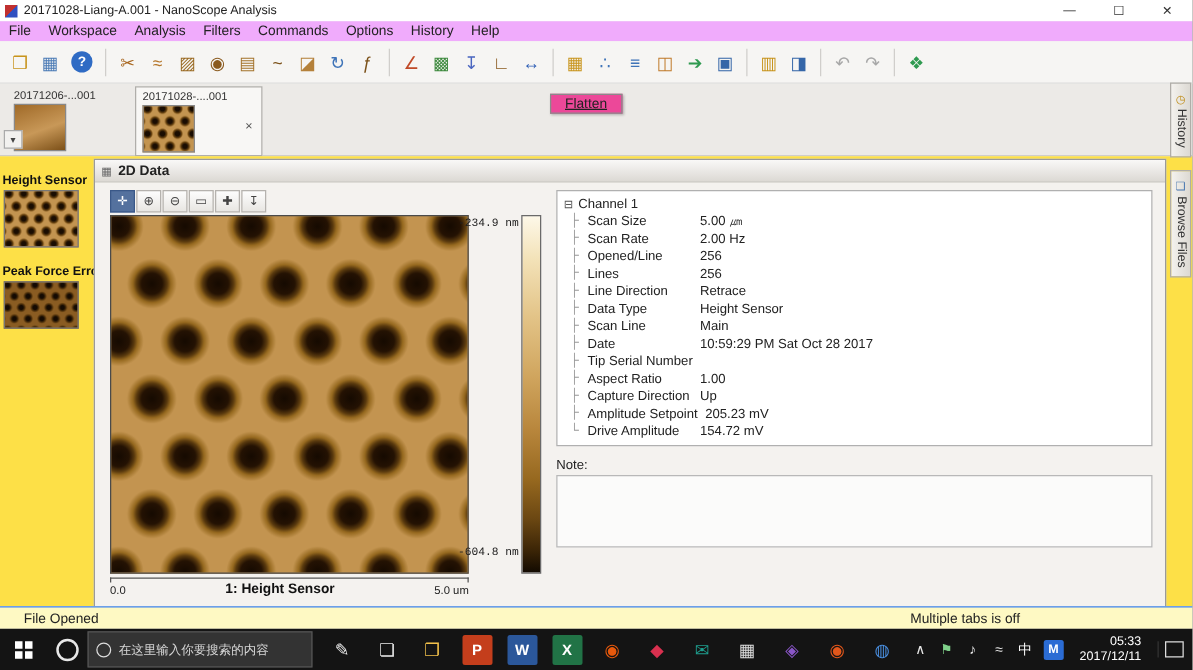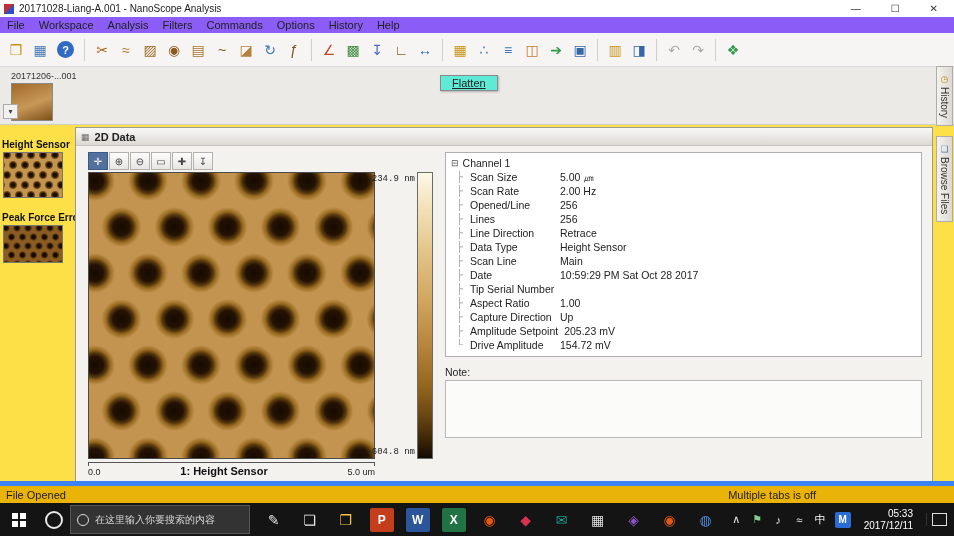--- a/index.html
+++ b/index.html
@@ -7,21 +7,21 @@
   .screen{position:relative;width:954px;height:536px;background:#d8d5cf;overflow:hidden;}
 
   
   .app-window{position:absolute;left:0;top:0;right:0;bottom:33px;background:#f0f0f0;display:flex;flex-direction:column;}
   .titlebar{height:17px;background:#fff;display:flex;align-items:center;padding:0 4px;flex:none;}
   .app-icon{width:10px;height:10px;background:linear-gradient(135deg,#c03030 48%,#3050c0 52%);margin-right:5px;flex:none;}
   .title{font-size:10px;color:#222;}
   .win-controls{margin-left:auto;display:flex;gap:30px;padding-right:12px;color:#333;font-size:10px;}
   .win-controls span{cursor:default;}
 
-  .menubar{height:16px;background:#8b5cf6;display:flex;align-items:center;font-size:11px;color:#222;flex:none;}
+  .menubar{height:16px;background:#f0abfc;display:flex;align-items:center;font-size:11px;color:#222;flex:none;}
   .menu-item{padding:0 7px;}
 
   .toolbar{height:33px;background:#f6f5f3;display:flex;align-items:center;padding:0 4px;border-bottom:1px solid #dcdcdc;flex:none;}
   .tool{width:24px;height:24px;display:flex;align-items:center;justify-content:center;font-size:14px;flex:none;}
   .tool.round{width:17px;height:17px;border-radius:50%;font-size:11px;font-weight:bold;margin:0 5px;}
   .tb-sep{width:1px;height:22px;background:#d0cecb;margin:0 5px;flex:none;}
 
   
   .tabstrip{height:57px;background:#eceae7;position:relative;border-bottom:1px solid #cfcdc9;flex:none;}
   .doc-tab{position:absolute;top:2px;display:flex;flex-direction:column;padding:2px 5px;}
@@ -29,21 +29,21 @@
   .doc-tab.inactive{left:6px;}
   .doc-tab.active{left:108px;width:90px;background:#f8f7f5;border:1px solid #b0aeaa;}
   .tab-thumb{width:40px;height:36px;border:1px solid #888;margin-top:2px;}
   .thumb-plain{background:linear-gradient(160deg,#a06a28,#c89858 55%,#7c5018);}
   .dots-sm{background-color:#c39450;background-image:
     radial-gradient(circle 4.5px at center,#1a0d02 40%,#6a4410 75%,rgba(195,148,80,0) 100%),
     radial-gradient(circle 4.5px at center,#1a0d02 40%,#6a4410 75%,rgba(195,148,80,0) 100%);
     background-size:12px 20px;background-position:3px 2px,9px 12px;}
   .tab-close{position:absolute;right:7px;top:26px;font-size:10px;color:#555;}
   .tab-drop{position:absolute;left:3px;bottom:5px;width:13px;height:13px;border:1px solid #aaa;background:#f2f1ef;font-size:8px;color:#444;display:flex;align-items:center;justify-content:center;}
-  .flatten-tip{position:absolute;left:440px;top:8px;background:#5eead4;border:1px solid #8a8a8a;font-size:11px;padding:1px 11px;color:#222;box-shadow:1px 1px 2px rgba(0,0,0,.25);text-decoration:underline;}
+  .flatten-tip{position:absolute;left:440px;top:8px;background:#ec4899;border:1px solid #8a8a8a;font-size:11px;padding:1px 11px;color:#222;box-shadow:1px 1px 2px rgba(0,0,0,.25);text-decoration:underline;}
 
   
   .side-tabs{position:absolute;right:1px;top:66px;width:17px;display:flex;flex-direction:column;gap:10px;z-index:5;}
   .side-tab{writing-mode:vertical-rl;background:linear-gradient(90deg,#f4f2ee,#dcd9d3);border:1px solid #b0ada8;font-size:10px;color:#333;padding:7px 1px;display:flex;align-items:center;gap:3px;}
   .side-tab .st-icon{font-size:9px;}
 
   
   .workspace{flex:1;position:relative;background:#fde047;overflow:hidden;}
   .left-thumbs{position:absolute;left:0;top:14px;width:76px;}
   .thumb-label{font-size:10px;font-weight:bold;color:#111;padding-left:2px;white-space:nowrap;}
@@ -67,40 +67,40 @@
     background-color:#c39450;
     background-image:
       radial-gradient(circle 20px at center,#150a01 0%,#241203 42%,#5a3a0e 62%,#96691f 76%,rgba(195,148,80,0) 100%),
       radial-gradient(circle 20px at center,#150a01 0%,#241203 42%,#5a3a0e 62%,#96691f 76%,rgba(195,148,80,0) 100%);
     background-size:53px 92px;background-position:6px 8px,32.5px 54px;}
   .scale-col{position:relative;width:58px;flex:none;height:287px;}
   .colorbar{position:absolute;right:0;top:0;width:14px;height:285px;border:1px solid #6a6a6a;
     background:linear-gradient(to bottom,#fdf8e8 0%,#f3e2b8 12%,#e3c488 28%,#d0a55e 45%,#b8863c 60%,#96681f 74%,#6b4712 85%,#3a2406 94%,#120a01 100%);}
   .scale-top,.scale-bottom{position:absolute;right:18px;font-size:9px;color:#222;white-space:nowrap;font-family:Liberation Mono, monospace;}
   .scale-top{top:2px;}
-  .scale-bottom{bottom:2px;}
+  .scale-bottom{bottom:12px;}
   .axis-row{width:287px;margin-top:3px;border-top:1px solid #555;position:relative;display:flex;align-items:flex-end;padding-top:2px;}
   .axis-row::before,.axis-row::after{content:"";position:absolute;top:-1px;width:1px;height:4px;background:#555;}
   .axis-row::before{left:0;}
   .axis-row::after{right:0;}
   .axis-left,.axis-right{font-size:9px;color:#222;}
   .axis-title{flex:1;text-align:center;font-size:11px;font-weight:bold;color:#111;}
 
   .info-col{flex:1;display:flex;flex-direction:column;padding-right:4px;min-width:0;}
   .props-box{height:200px;background:#fff;border:1px solid #b0b0b0;font-size:10.5px;color:#222;padding:3px 0 0 5px;overflow:hidden;flex:none;}
   .prop-root{display:flex;align-items:center;gap:4px;height:14px;line-height:14px;}
   .expander{font-size:9px;color:#555;}
   .prop-row{display:flex;height:14px;line-height:14px;padding-left:5px;}
   .tree-prefix{color:#999;width:14px;flex:none;font-size:10px;}
   .prop-key{min-width:84px;flex:none;white-space:nowrap;padding-right:6px;}
   .prop-val{white-space:nowrap;}
   .note-label{font-size:10.5px;color:#222;margin:9px 0 2px 0;}
   .note-box{height:52px;background:#fbfbfa;border:1px solid #b8b8b8;resize:none;font-family:"Liberation Sans",sans-serif;font-size:11px;padding:2px;}
 
-  .statusbar{height:17px;background:#eab308;border-top:5px solid #3b82f6;display:flex;align-items:center;font-size:11px;color:#222;padding:0 6px;flex:none;position:relative;}
+  .statusbar{height:17px;background:#fef9c3;border-top:1px solid #3b82f6;display:flex;align-items:center;font-size:11px;color:#222;padding:0 19px;flex:none;position:relative;}
   .status-right{position:absolute;right:138px;}
 
   
   .taskbar{position:absolute;left:0;right:0;bottom:0;height:33px;background:#141414;display:flex;align-items:stretch;color:#eee;}
   .start-btn{width:42px;display:flex;align-items:center;justify-content:center;}
   .win-logo{width:14px;height:14px;display:grid;grid-template-columns:6px 6px;grid-template-rows:6px 6px;gap:2px;}
   .win-logo span{background:#fff;}
   .cortana-btn{width:34px;display:flex;align-items:center;justify-content:center;}
   .cortana-ring{width:14px;height:14px;border:2px solid #e8e8e8;border-radius:50%;}
   .search-box{width:180px;background:#333;border:1px solid #555;display:flex;align-items:center;font-size:10px;color:#d8d8d8;padding:0 6px;gap:6px;margin:2px 0;}
@@ -175,20 +175,25 @@
         <span class="tool" style="color: rgb(168, 168, 168);">↶</span>
         <span class="tool" style="color: rgb(168, 168, 168);">↷</span>
         <span class="tb-sep"></span>
         <span class="tool" style="color: rgb(47, 154, 80);">❖</span>
       </div>
 
     <div class="tabstrip">
       <div class="doc-tab inactive">
         <span class="tab-label">20171206-...001</span>
         <div class="tab-thumb thumb-plain"></div>
+      </div>
+      <div class="doc-tab active">
+        <span class="tab-label">20171028-....001</span>
+        <div class="tab-thumb dots-sm"></div>
+        <span class="tab-close">×</span>
       </div>
       <div class="tab-drop">▾</div>
       <div class="flatten-tip">Flatten</div>
     </div>
 
     <div class="side-tabs">
       <div class="side-tab">
         <span class="st-icon" style="color:#c09020;">◷</span>
         <span>History</span>
       </div>

